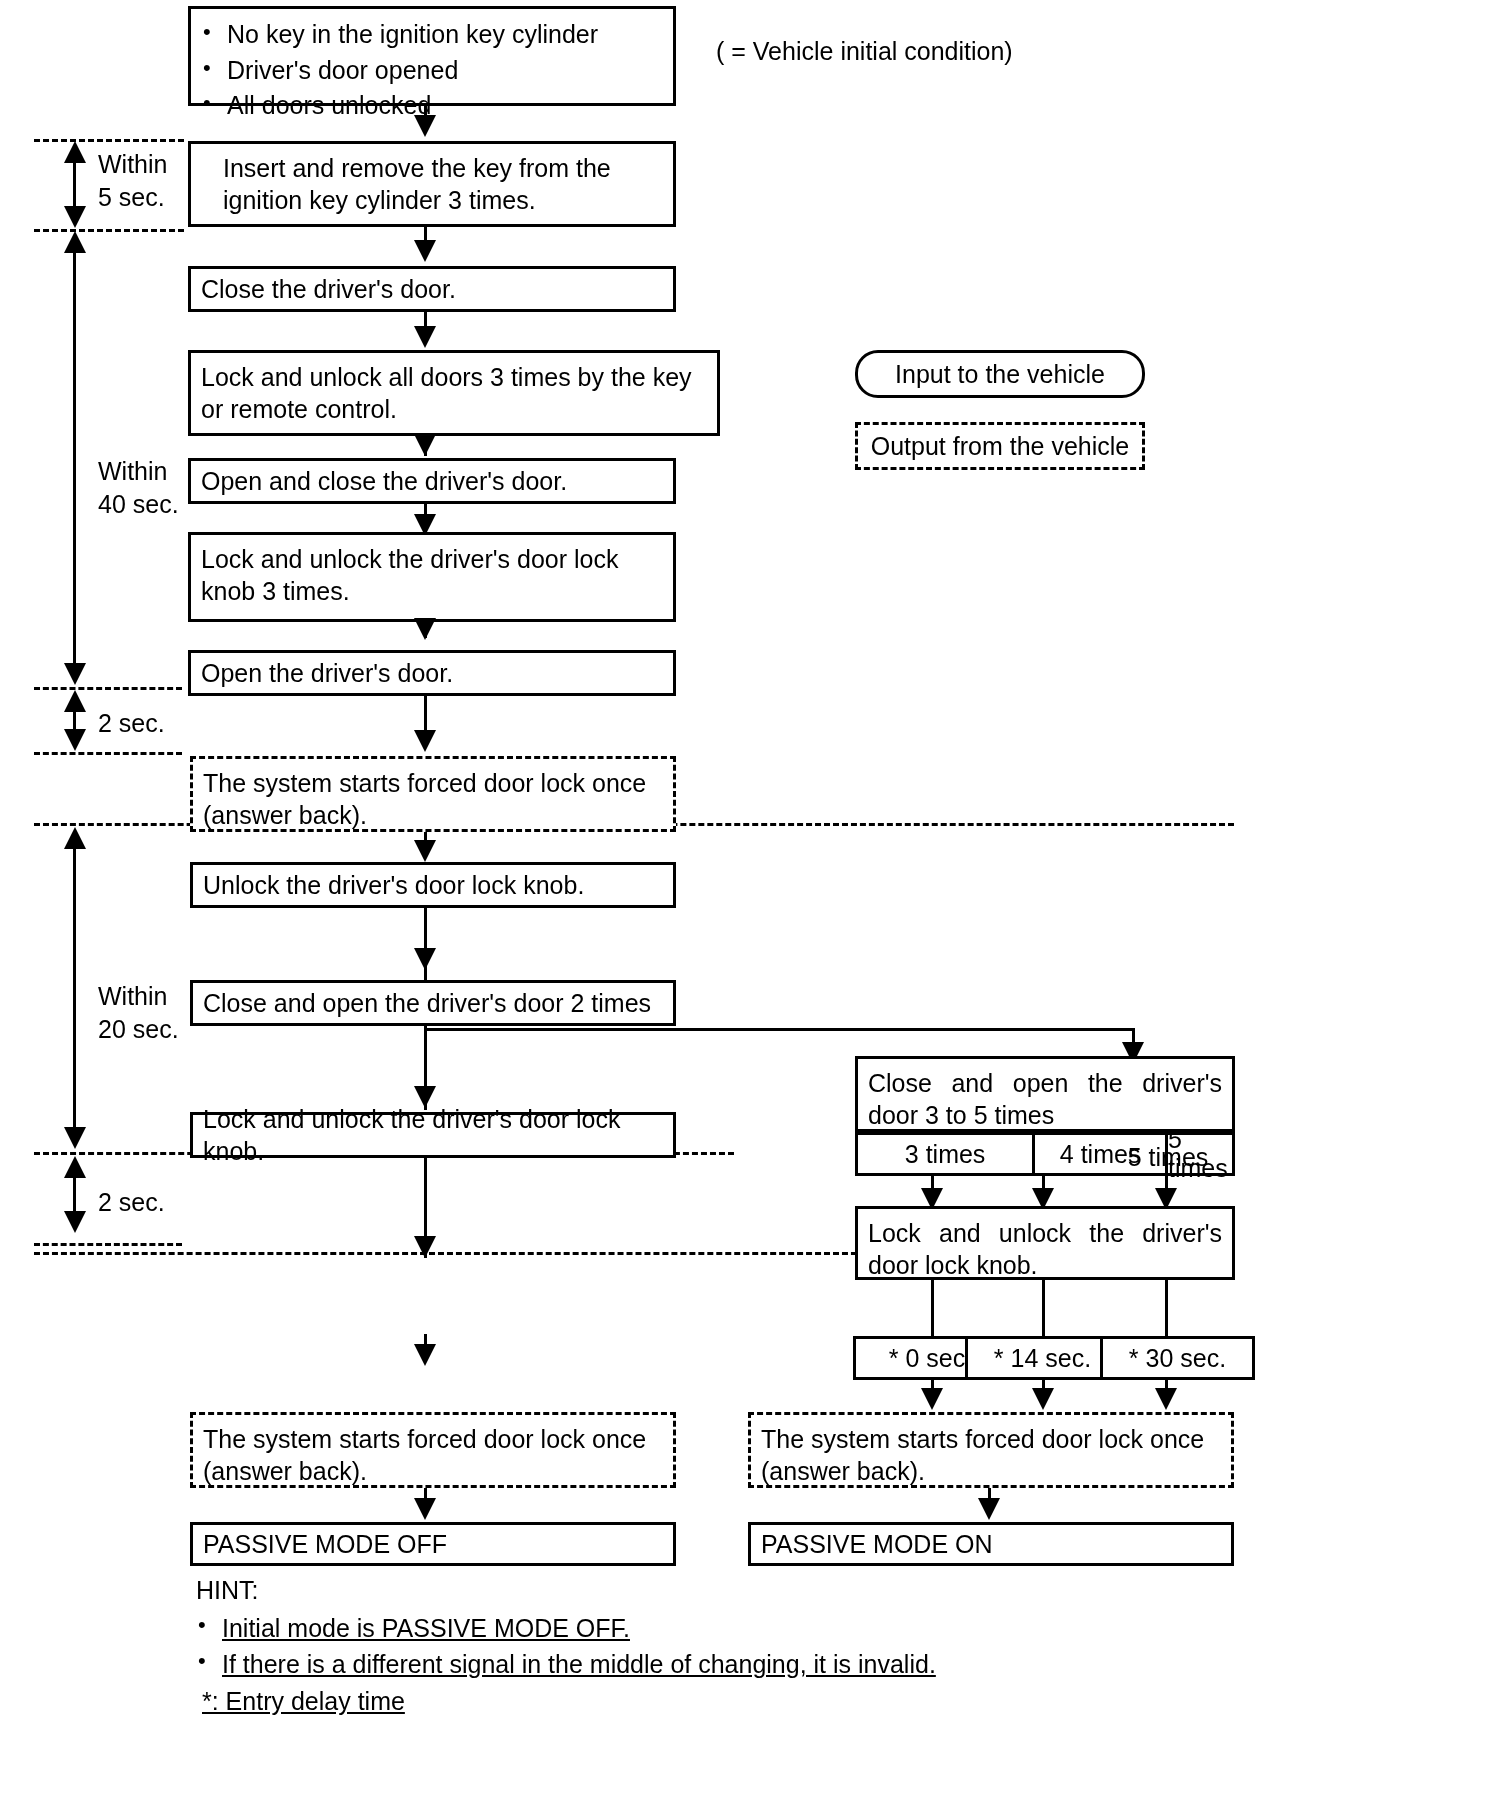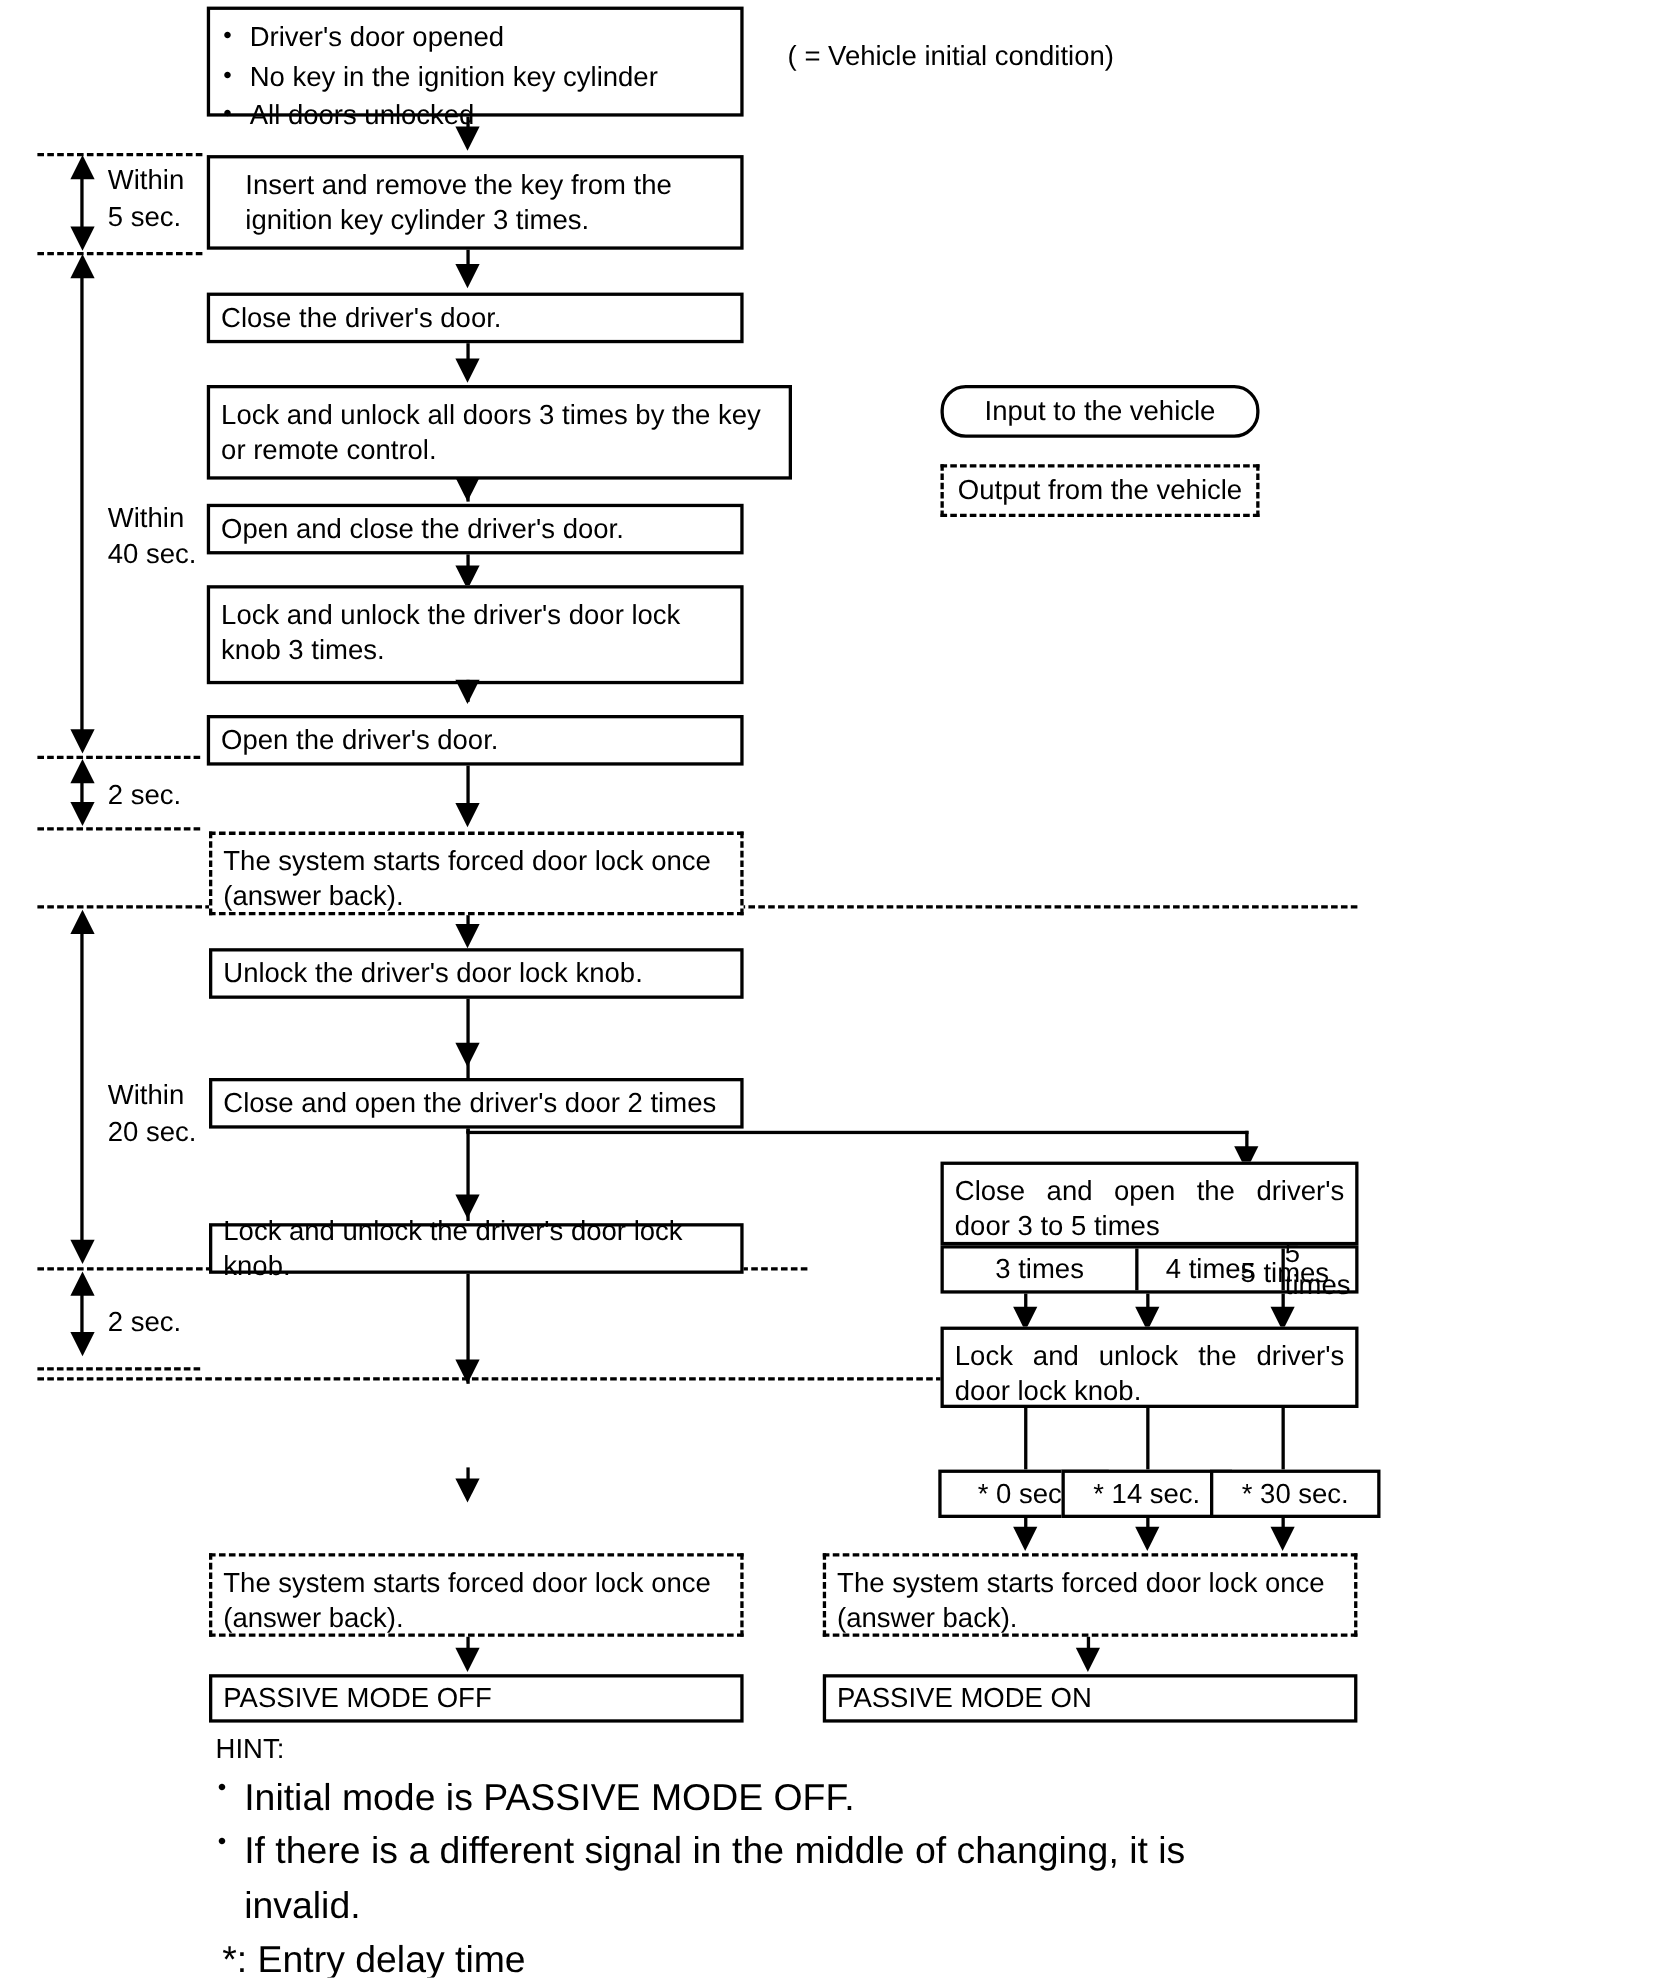--- a/index.html
+++ b/index.html
@@ -63,22 +63,22 @@
     font-size:25px;line-height:1.42;
     position:relative;padding-left:26px;
   }
   .bullets li:before{
     content:"\2022";
     position:absolute;left:2px;top:-1px;
     font-size:22px;
   }
   .hintlist{list-style:none;margin:0;padding:0;}
   .hintlist li{
-    font-size:34px;line-height:1.45;
-    position:relative;padding-left:26px;
+    font-size:25px;line-height:1.45;
+    position:relative;padding-left:26px;text-decoration:underline;
   }
   .hintlist li.nobullet{padding-left:6px;}
   .hintlist li:not(.nobullet):before{
     content:"\2022";
     position:absolute;left:2px;top:-1px;font-size:22px;
   }
   .cellrow{
     position:absolute;box-sizing:border-box;
     border:3px solid #000;background:#fff;
     display:flex;
@@ -90,22 +90,22 @@
   }
   .cellrow .cell:last-child{border-right:none;}
 </style>
 </head>
 <body>
 
 <div id="page">
 
   <div class="box top" style="left:188px;top:6px;width:488px;height:100px;">
     <ul class="bullets">
+      <li>No key in the ignition key cylinder</li>
       <li>Driver's door opened</li>
-      <li>No key in the ignition key cylinder</li>
       <li>All doors unlocked</li>
     </ul>
   </div>
   <div class="plain" style="left:716px;top:35px;width:420px;">( = Vehicle initial condition)</div>
 
   <div class="vline" style="left:424px;top:106px;height:22px;"></div>
   <div class="arrowdown" style="left:414px;top:115px;"></div>
 
   <div class="box center" style="left:855px;top:350px;width:290px;height:48px;border-radius:23px;">
     <span>Input to the vehicle</span>

